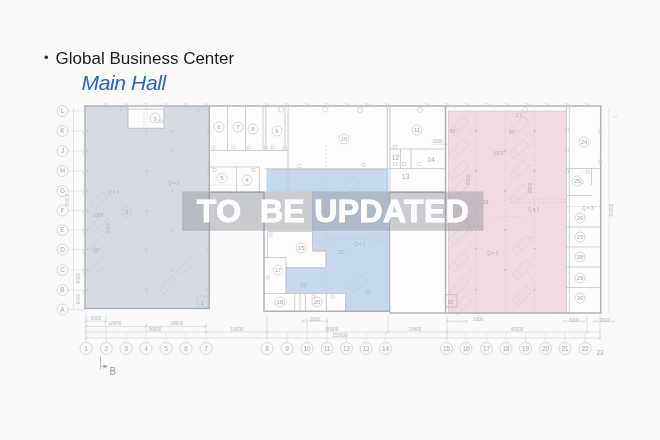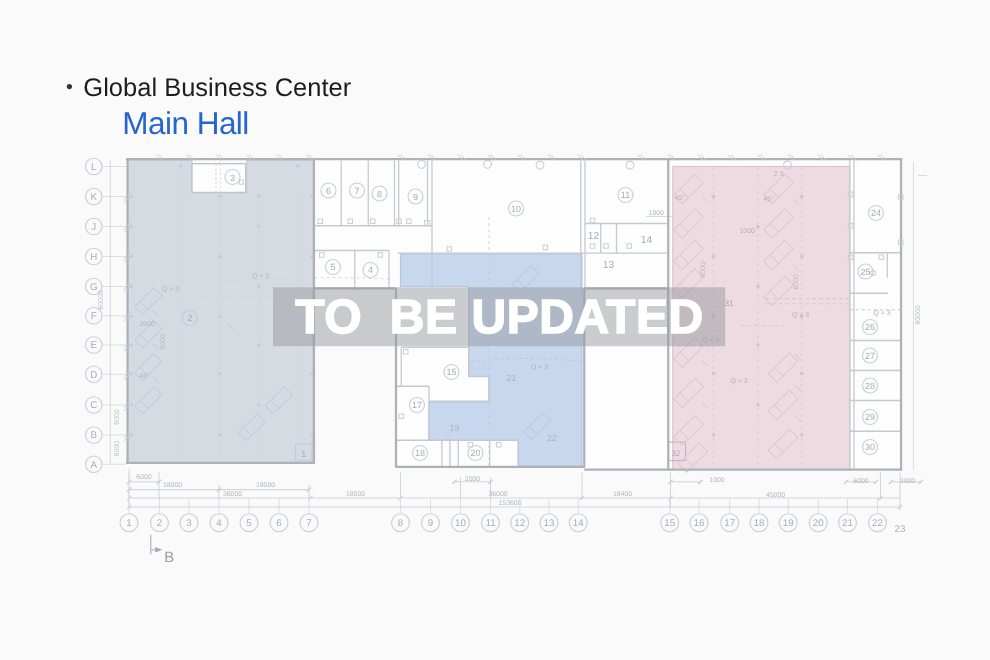--- a/index.html
+++ b/index.html
@@ -1,19 +1,19 @@
 <!DOCTYPE html>
 <html><head>
 <meta charset="utf-8">
 <style>
   html,body{margin:0;padding:0;}
   body{width:660px;height:440px;background:#fafafa;font-family:"Liberation Sans",sans-serif;overflow:hidden;position:relative;}
   .title{position:absolute;left:44px;top:33px;font-size:17px;color:#1c1c1e;margin-top:16px;}
   .title .dot{font-size:13px;vertical-align:2px;margin-right:7px;color:#333;}
-  .subtitle{position:absolute;left:81.5px;top:71px;font-size:21px;letter-spacing:-0.35px;color:#2566cd;}
+  .subtitle{position:absolute;left:81.5px;top:71px;font-size:21px;letter-spacing:-0.35px;color:#2566cd;font-style:italic;}
 </style>
 </head>
 <body>
 
 <div class="title"><span class="dot">•</span>Global Business Center</div>
 
 <div class="subtitle">Main Hall</div>
 
 <svg width="660" height="440" viewBox="0 0 660 440" style="position:absolute;left:0;top:0;">
 

